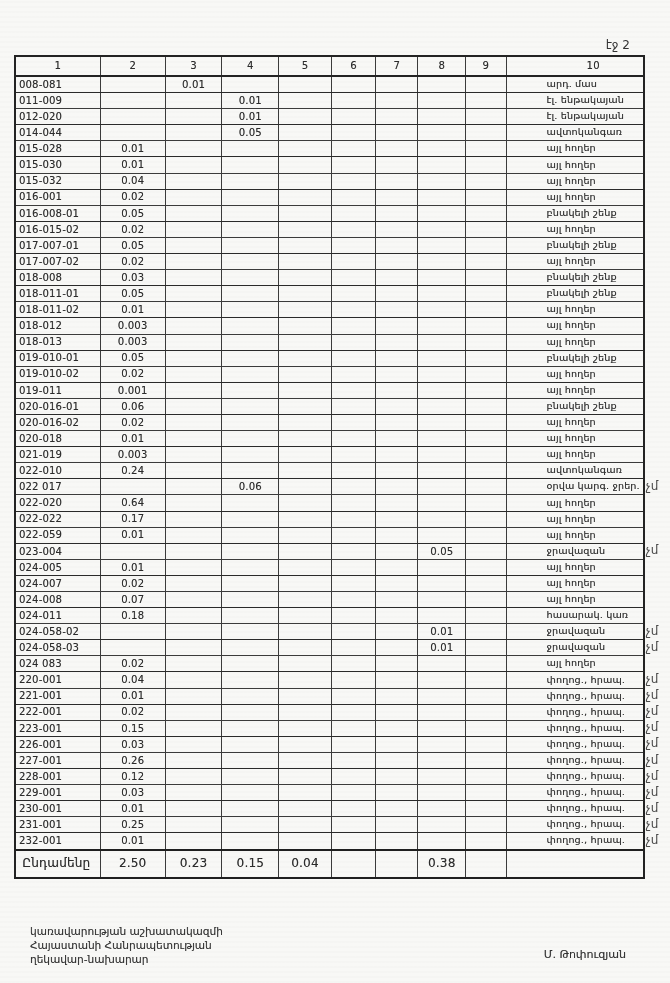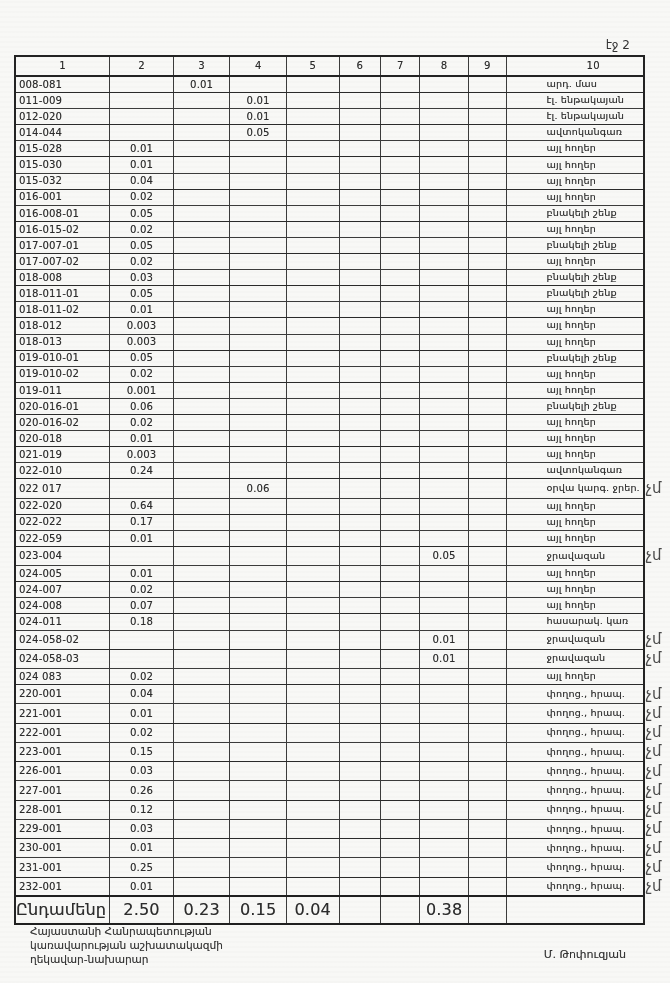--- a/index.html
+++ b/index.html
@@ -31,24 +31,24 @@
   table.grid thead th { height:16px; border-bottom:2px solid #232323; border-top:2px solid #232323; }
   table.grid tbody td { height:13.1px; }
   table.grid tbody tr:nth-child(odd) td { border-bottom-color:#2a2a2a; }
   table.grid tbody tr:nth-child(4n+2) td { border-bottom-width:1.5px; }
   table.grid td.c1 { text-align:left; }
   table.grid td.c10 { text-align:left; padding-left:4px; font-size:9.5px;border-radius:7px; }
   table.grid th:first-child, table.grid td.c1 { border-left:2px solid #232323; }
   table.grid th:nth-child(10), table.grid td.c10 { border-right:2px solid #232323;padding-left:40px; }
   table.grid .note-cell, table.grid th.note-cell {
     border:none; background:transparent; text-align:left;
-    font-size:15px; color:#4a4a4a; padding-left:1px;
+    font-size:12px; color:#4a4a4a; padding-left:1px;
     text-shadow:none;
   }
-  table.grid tfoot td { height:24px; border-top:2px solid #1f1f1f; border-bottom:2px solid #1f1f1f; font-size:16px; }
+  table.grid tfoot td { height:24px; border-top:2px solid #1f1f1f; border-bottom:2px solid #1f1f1f; font-size:12px; }
   table.grid tfoot td.c1 { text-align:center; padding-left:0; }
   .footer {
     position:absolute; left:30px; top:924px;
     font-size:10.5px; line-height:14px; color:#333;
     text-shadow:0.2px 0.2px 0 rgba(40,40,40,0.4);
   }
   .signature {
     position:absolute; right:44px; top:948px;
     font-size:11px; color:#333;
     text-shadow:0.2px 0.2px 0 rgba(40,40,40,0.4);
@@ -730,20 +730,20 @@
             <td class="c8">0.38</td>
             <td class="c9"></td>
             <td class="c10"></td>
             <td class="note-cell"></td>
           </tr>
       </tfoot>
     </table>
   </div>
 
   <div class="footer">
+    <div>կառավարության աշխատակազմի</div>
     <div>Հայաստանի Հանրապետության</div>
-    <div>կառավարության աշխատակազմի</div>
     <div>ղեկավար-նախարար</div>
   </div>
 
   <div class="signature">Մ. Թոփուզյան</div>
 
 </div>
 
 </body></html>

